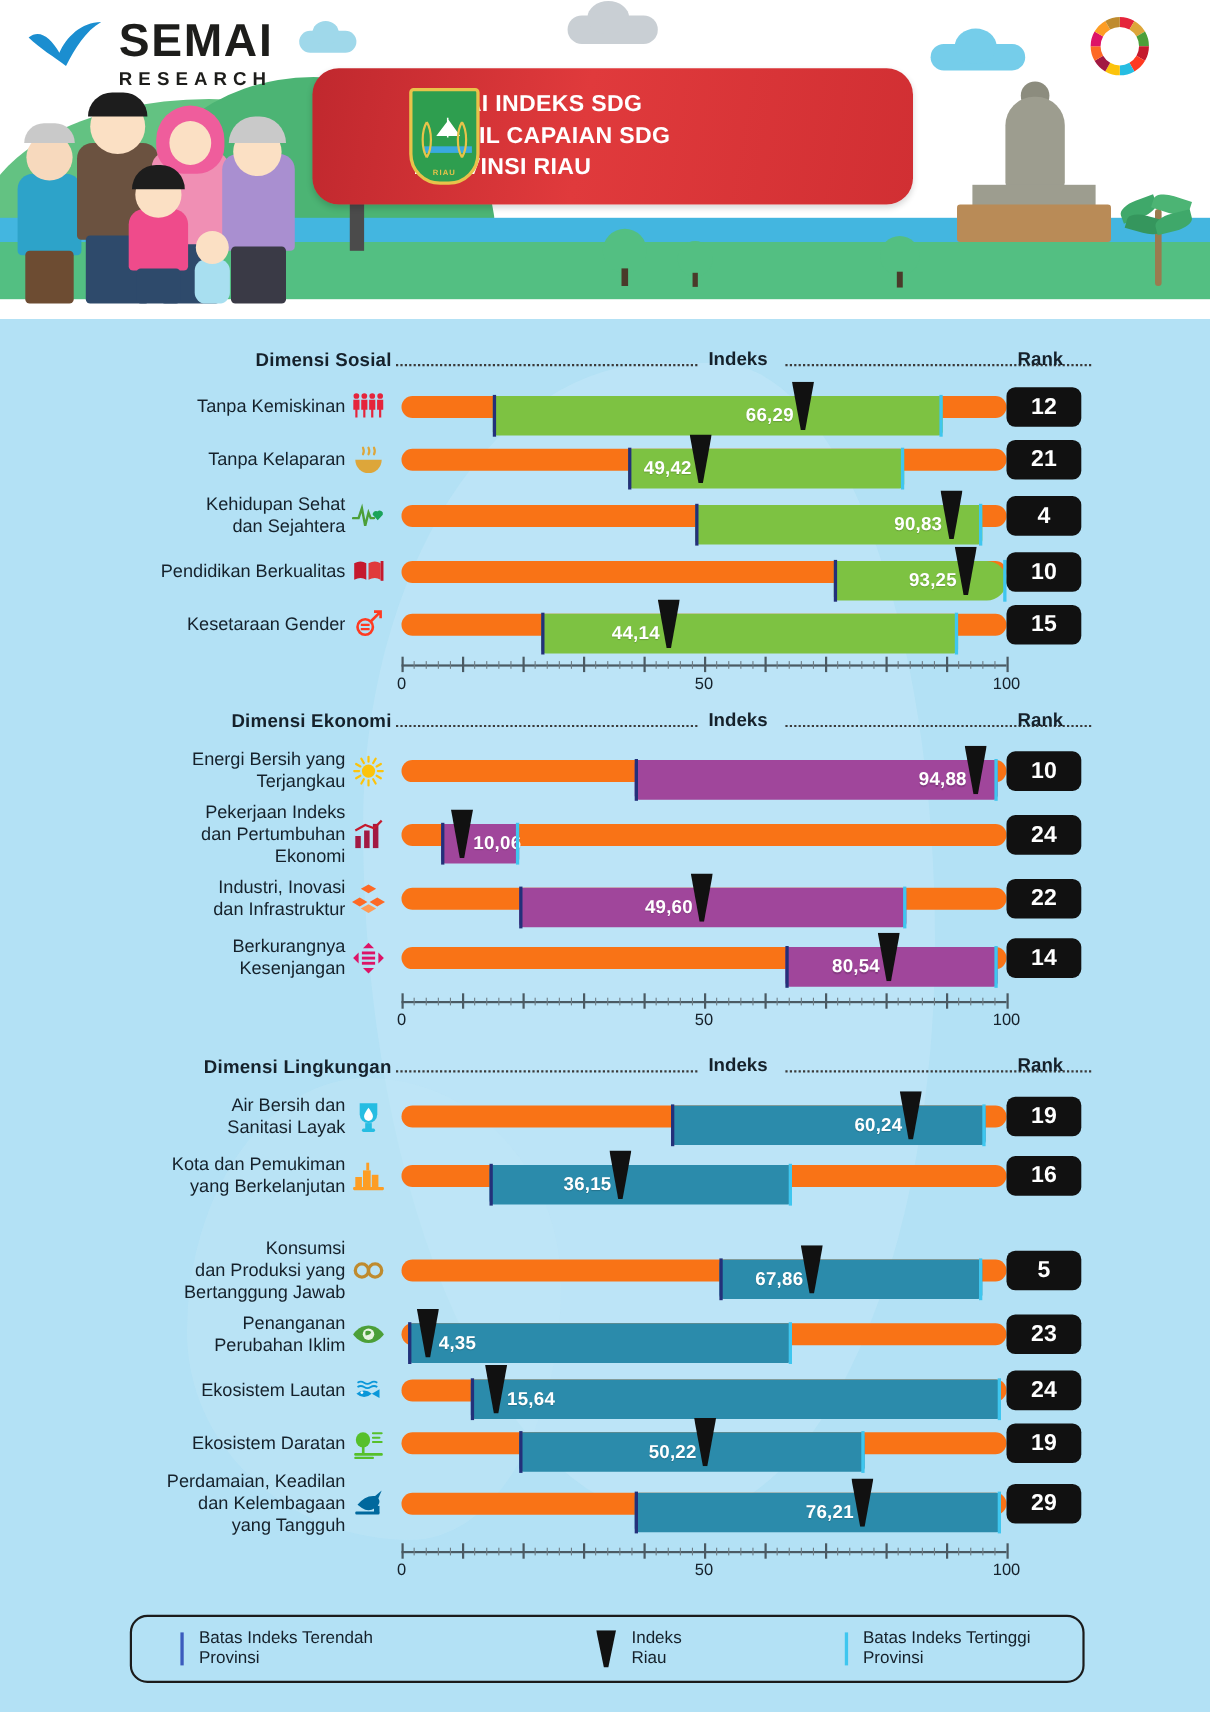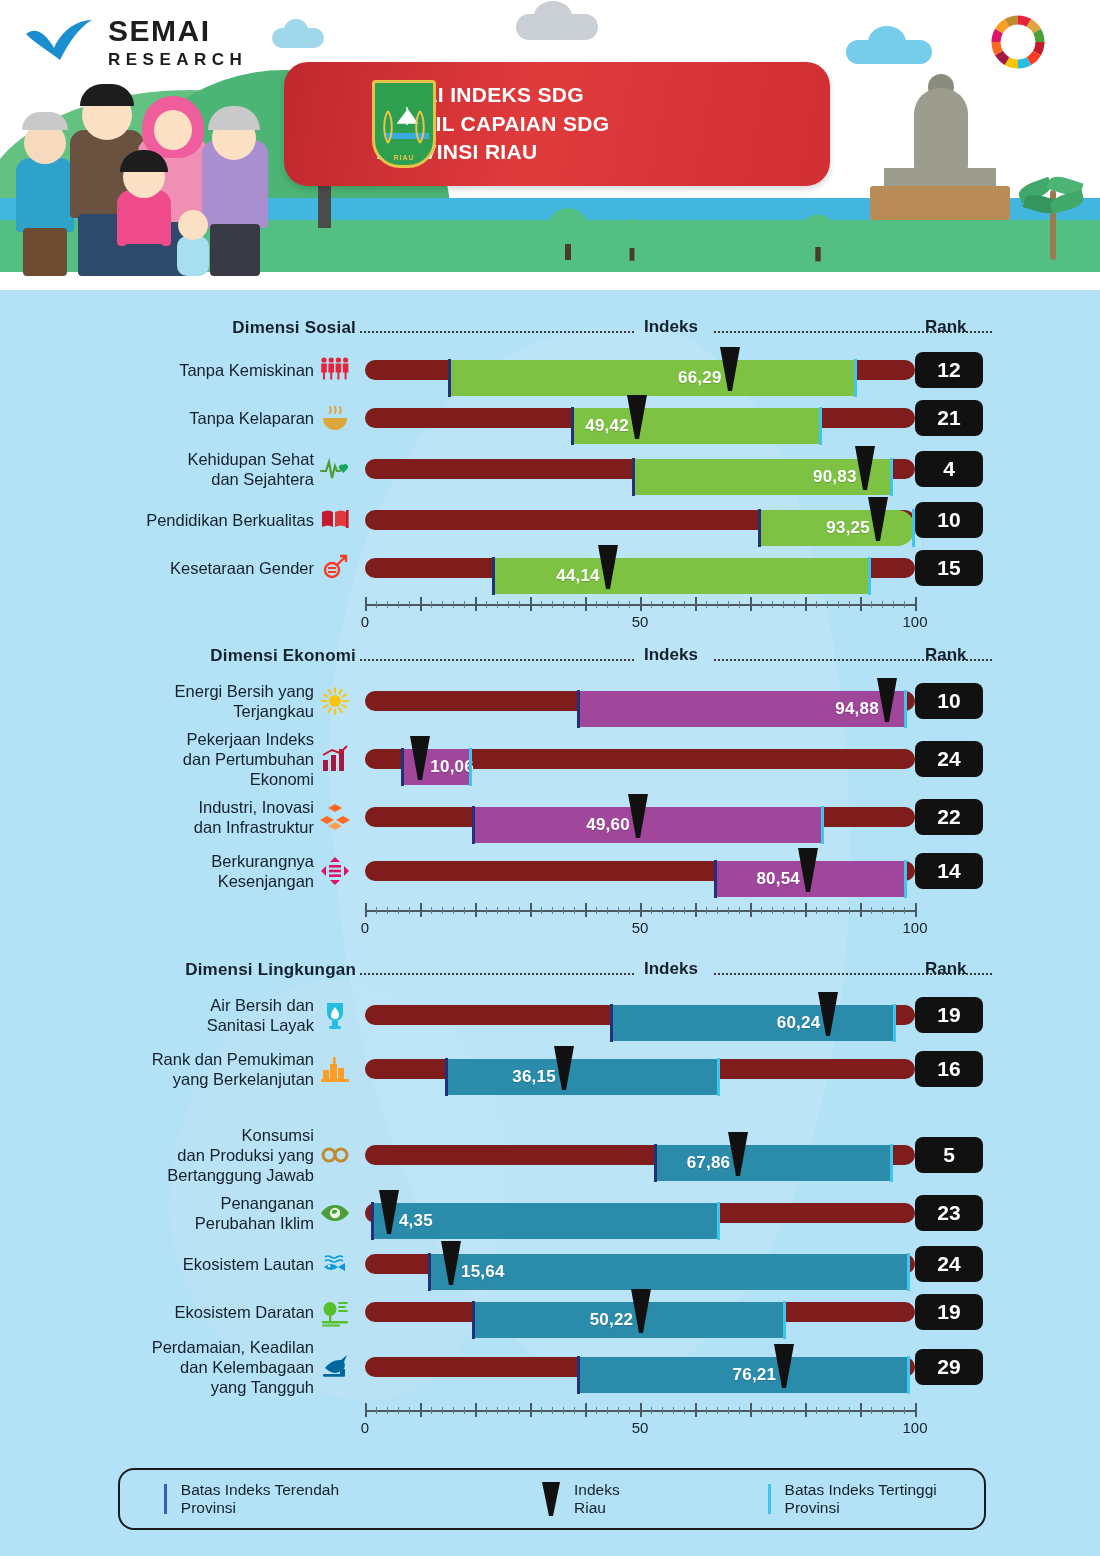--- a/index.html
+++ b/index.html
@@ -57,21 +57,21 @@
   .family { position:absolute; left:8px; top:86px; width:262px; height:190px; }
   .fperson { position:absolute; bottom:0; }
   .fhead { border-radius:50%; position:relative; }
   .fbody { border-radius:14px 14px 4px 4px; margin:0 auto; }
   .flegs { background:#37506e; margin:0 auto; }
 
   .logo { position:absolute; left:24px; top:14px; width:230px; height:62px; }
   .logo-mark { position:absolute; left:0; top:4px; width:72px; height:44px; }
   .logo-text { position:absolute; left:84px; top:2px; }
   .logo-semai {
-    font-size:30px; font-weight:bold; letter-spacing:1.5px; color:#1d1d1b; line-height:1;
+    font-size:42px; font-weight:bold; letter-spacing:1.5px; color:#1d1d1b; line-height:1;
     font-family:"Liberation Sans", sans-serif;
   }
   .logo-research {
     font-size:17px; font-weight:bold; letter-spacing:5.5px; color:#1d1d1b; margin-top:4px;
     font-family:"Liberation Sans", sans-serif;
   }
 
   .titlebar {
     position:absolute; left:284px; top:62px; width:546px; height:124px;
     background:linear-gradient(100deg,#c0282e 0%,#e03a3c 45%,#d12f33 100%);
@@ -124,21 +124,21 @@
     position:absolute; right:786px; top:50%; transform:translateY(-50%);
     text-align:right; font-size:16.5px; color:#15212b; line-height:1.22; white-space:pre-line;
   }
   .row-icon {
     position:absolute; left:318px; top:50%; transform:translateY(-50%);
     width:34px; height:34px; display:flex; align-items:center; justify-content:center;
   }
 
   .track {
     position:absolute; left:365px; width:550px; top:50%; transform:translateY(-50%);
-    height:20px; background:#7f1d1d; border-radius:18px;
+    height:20px; background:#f97316; border-radius:18px;
   }
   .range {
     position:absolute; top:0; height:36px; display:flex; align-items:center;
     border-radius:4px;
   }
   .range.rounded-r { border-radius:4px 18px 18px 4px; }
   .range-val {
     position:absolute; right:10px; color:#ffffff; font-size:17px; font-weight:bold;
     letter-spacing:.2px; text-shadow:0 1px 1px rgba(0,0,0,.18); white-space:nowrap;
   }
@@ -745,21 +745,21 @@
             <div class="tick-max" style="left:527.75px;"></div>
             <div class="marker" style="left:463.31999999999994px;">
               <svg width="20" height="44" viewBox="0 0 20 44">
                 <path d="M0 0 H20 L12 44 H8 Z" fill="#111"></path>
               </svg>
             </div>
           </div>
           <div class="rank">19</div>
         </div>
         <div class="row" style="height: 50px;">
-          <div class="row-label">Rank dan Pemukiman
+          <div class="row-label">Kota dan Pemukiman
 yang Berkelanjutan</div>
           <div class="row-icon">
             <svg width="30" height="30" viewBox="0 0 30 30">
               <g fill="#fd9d24">
                 <rect x="3" y="16" width="6" height="11"></rect>
                 <rect x="10" y="10" width="7" height="17"></rect>
                 <rect x="18" y="14" width="6" height="13"></rect>
                 <rect x="13" y="3" width="2.6" height="7"></rect>
                 <rect x="1" y="25" width="28" height="3" rx="1"></rect>
               </g>

